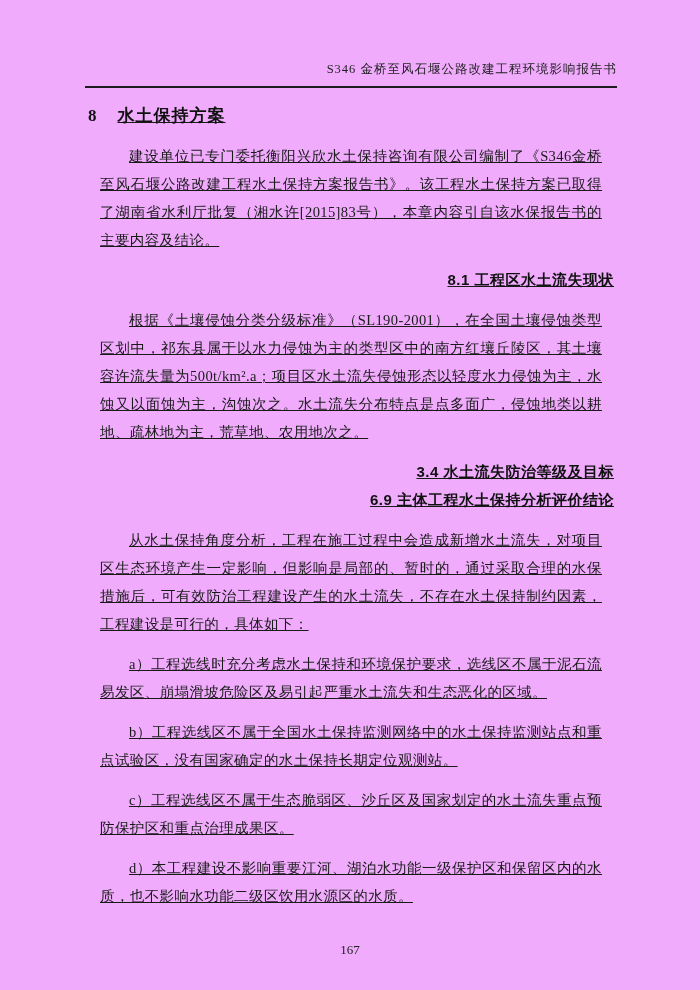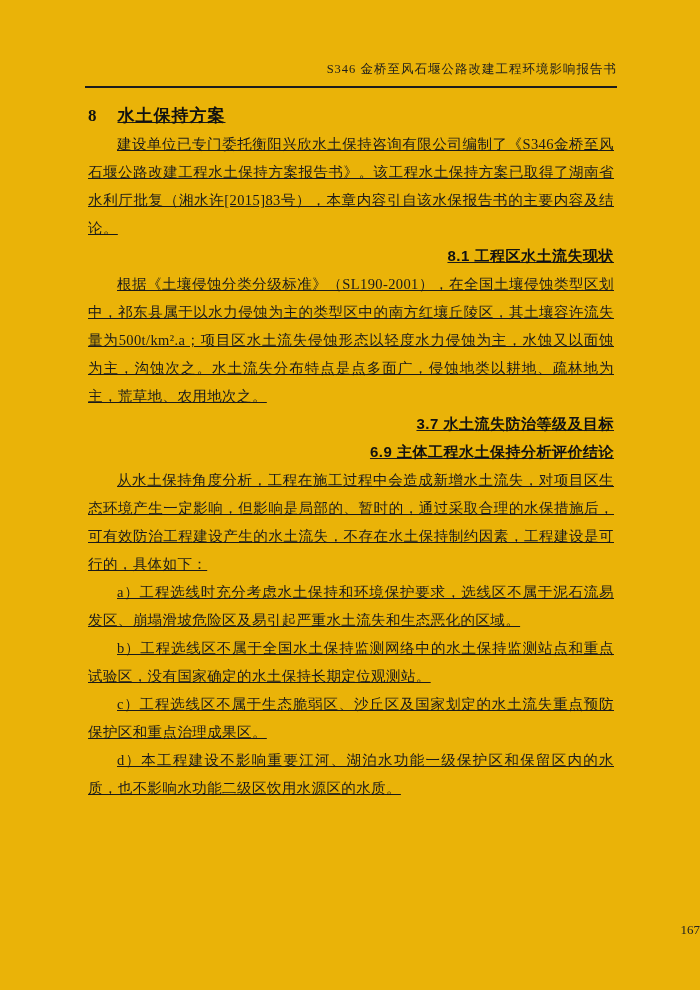--- a/index.html
+++ b/index.html
@@ -5,21 +5,21 @@
   html, body {
     margin: 0;
     padding: 0;
     background: #ffffff;
   }
   .page {
     position: relative;
     width: 700px;
     height: 990px;
     margin: 0 auto;
-    background: #eab308;
+    background: #f0abfc;
     color: #1a1a1a;
     font-family: "Liberation Serif", "DejaVu Serif", serif;
     overflow: hidden;
     box-sizing: border-box;
   }
   .header {
     margin: 60px 83px 0 85px;
     text-align: right;
     font-size: 12.5px;
     line-height: 18px;
@@ -56,30 +56,30 @@
     padding: 0;
     font-family: "Liberation Sans", "DejaVu Sans", sans-serif;
     font-size: 15px;
     font-weight: bold;
     line-height: 28px;
     color: #111111;
     text-align: right;
     letter-spacing: 0.5px;
   }
   p.para {
-    margin: 0;
+    margin: 12px;
     padding: 0;
     text-indent: 2em;
   }
   .footer {
     position: absolute;
-    top: 920px;
+    top: 940px;
     left: 0;
     width: 100%;
-    text-align: right;
+    text-align: center;
     font-size: 13px;
     line-height: 20px;
     color: #222222;
   }
 </style>
 </head>
 <body>
 
 <div class="page">
 
@@ -91,21 +91,21 @@
 
     <h1 class="chapter">
       <span class="chapter-num">8</span><span>水土保持方案</span>
     </h1>
 
     <p class="para">建设单位已专门委托衡阳兴欣水土保持咨询有限公司编制了《S346金桥至风石堰公路改建工程水土保持方案报告书》。该工程水土保持方案已取得了湖南省水利厅批复（湘水许[2015]83号），本章内容引自该水保报告书的主要内容及结论。</p>
 
     <h2 class="section">8.1 工程区水土流失现状</h2>
     <p class="para">根据《土壤侵蚀分类分级标准》（SL190-2001），在全国土壤侵蚀类型区划中，祁东县属于以水力侵蚀为主的类型区中的南方红壤丘陵区，其土壤容许流失量为500t/km².a；项目区水土流失侵蚀形态以轻度水力侵蚀为主，水蚀又以面蚀为主，沟蚀次之。水土流失分布特点是点多面广，侵蚀地类以耕地、疏林地为主，荒草地、农用地次之。</p>
 
-    <h2 class="section">3.7 水土流失防治等级及目标</h2>
+    <h2 class="section">3.4 水土流失防治等级及目标</h2>
 
     <h2 class="section">6.9 主体工程水土保持分析评价结论</h2>
     <p class="para">从水土保持角度分析，工程在施工过程中会造成新增水土流失，对项目区生态环境产生一定影响，但影响是局部的、暂时的，通过采取合理的水保措施后，可有效防治工程建设产生的水土流失，不存在水土保持制约因素，工程建设是可行的，具体如下：</p>
     <p class="para">a）工程选线时充分考虑水土保持和环境保护要求，选线区不属于泥石流易发区、崩塌滑坡危险区及易引起严重水土流失和生态恶化的区域。</p>
     <p class="para">b）工程选线区不属于全国水土保持监测网络中的水土保持监测站点和重点试验区，没有国家确定的水土保持长期定位观测站。</p>
     <p class="para">c）工程选线区不属于生态脆弱区、沙丘区及国家划定的水土流失重点预防保护区和重点治理成果区。</p>
     <p class="para">d）本工程建设不影响重要江河、湖泊水功能一级保护区和保留区内的水质，也不影响水功能二级区饮用水源区的水质。</p>
 
   </div>
 

